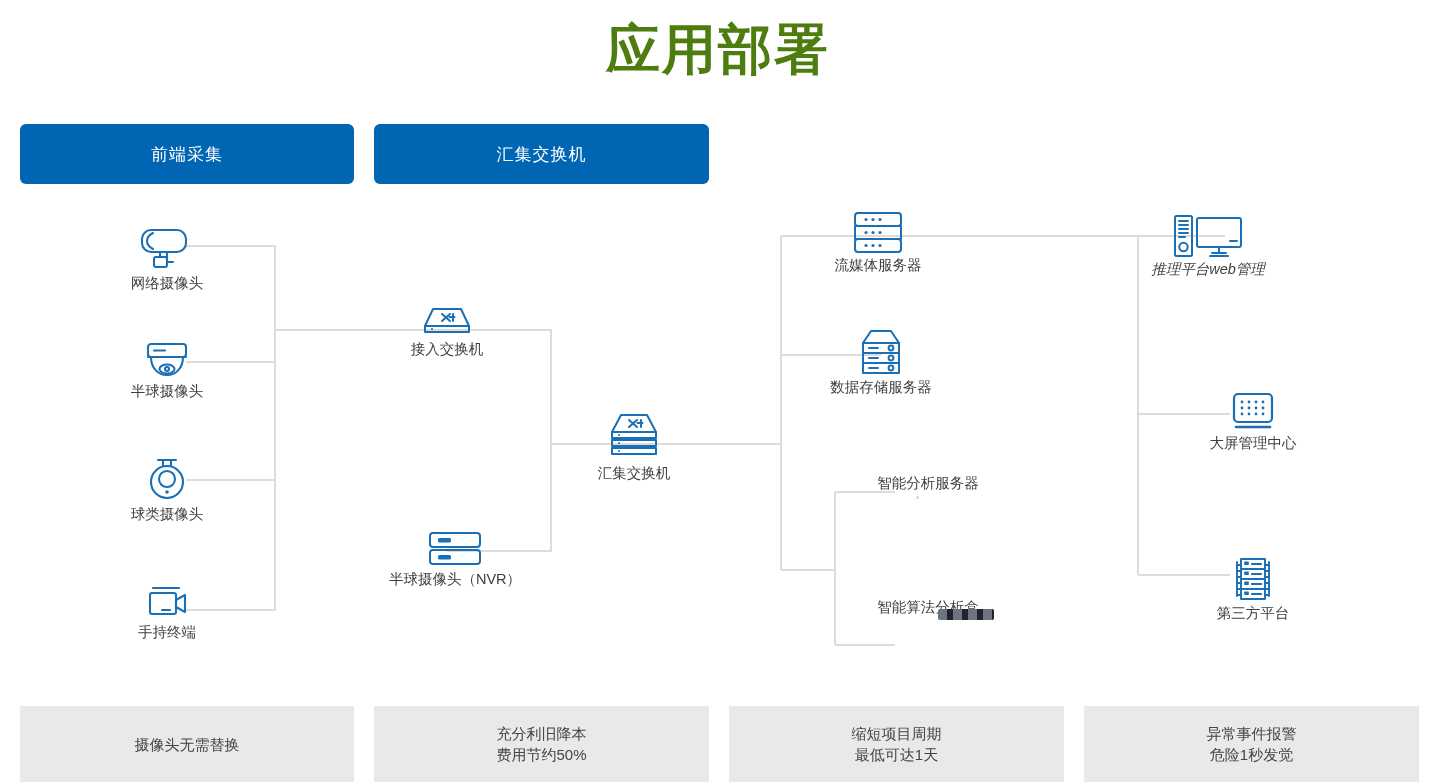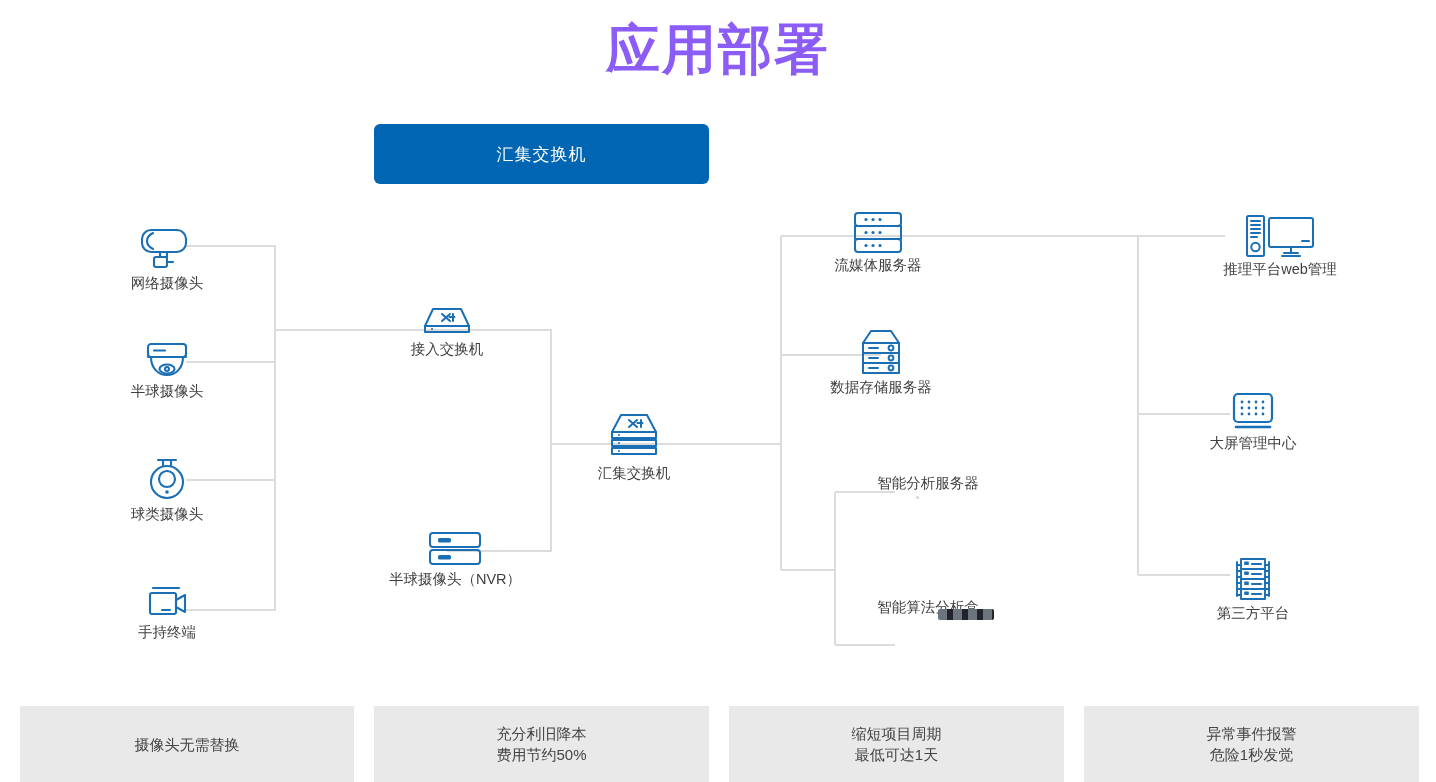--- a/index.html
+++ b/index.html
@@ -7,21 +7,21 @@
     width: 1436px; height: 782px;
     background: #ffffff;
     font-family: "Liberation Sans", "DejaVu Sans", sans-serif;
     overflow: hidden;
   }
   #root { position: relative; width: 1436px; height: 782px; }
 
   .page-title {
     position: absolute; left: 0; top: 14px; width: 1436px;
     text-align: center;
-    font-size: 54px; font-weight: bold; color: #8b5cf6;
+    font-size: 54px; font-weight: bold; color: #4d7c0f;
     letter-spacing: 2px; line-height: 70px;
   }
 
   
   .col-header {
     position: absolute; top: 124px; height: 60px;
     background: #0066b3; border-radius: 6px;
     color: #ffffff; font-size: 17px;
     display: flex; align-items: center; justify-content: center;
     letter-spacing: 1px;
@@ -93,20 +93,21 @@
     background: repeating-linear-gradient(90deg,#6c757d 0 9px,#20242a 9px 15px);
   }
 </style>
 </head>
 <body>
 
 <div id="root">
 
   <div class="page-title">应用部署</div>
 
+  <div class="col-header c0">前端采集</div>
   <div class="col-header c1">汇集交换机</div>
 
   <svg id="wires" viewBox="0 0 1436 782">
     <g fill="none" stroke="#dcdcdc" stroke-width="1.4" shape-rendering="crispEdges">
 
       <path d="M186 246 H275 V610 H186"></path>
       <path d="M186 362 H275"></path>
       <path d="M186 480 H275"></path>
 
       <path d="M275 330 H447"></path>
@@ -291,21 +292,21 @@
     <span class="lbl">智能分析服务器</span>
   </div>
 
   <div class="node label-above" style="left:828px; top:598px;">
     <span class="ico">
       <span class="photo-box"></span>
     </span>
     <span class="lbl">智能算法分析盒</span>
   </div>
 
-  <div class="node" style="left:1180px; top:212px;">
+  <div class="node" style="left:1108px; top:212px;font-style:italic;">
     <span class="ico">
       <svg width="72" height="48" viewBox="0 0 72 48">
         <g fill="none" stroke="#1a6fb5" stroke-width="2" stroke-linecap="round" stroke-linejoin="round">
           <rect x="3" y="4" width="17" height="40" rx="1.5"></rect>
           <path d="M7 9 h9 M7 13 h9 M7 17 h9 M7 21 h9 M7 25 h6"></path>
           <circle cx="11.5" cy="35" r="4.2"></circle>
           <rect x="25" y="6" width="44" height="29" rx="2"></rect>
           <path d="M47 35 v6"></path>
           <path d="M38 44 h18"></path>
           <path d="M40 41 h14"></path>

